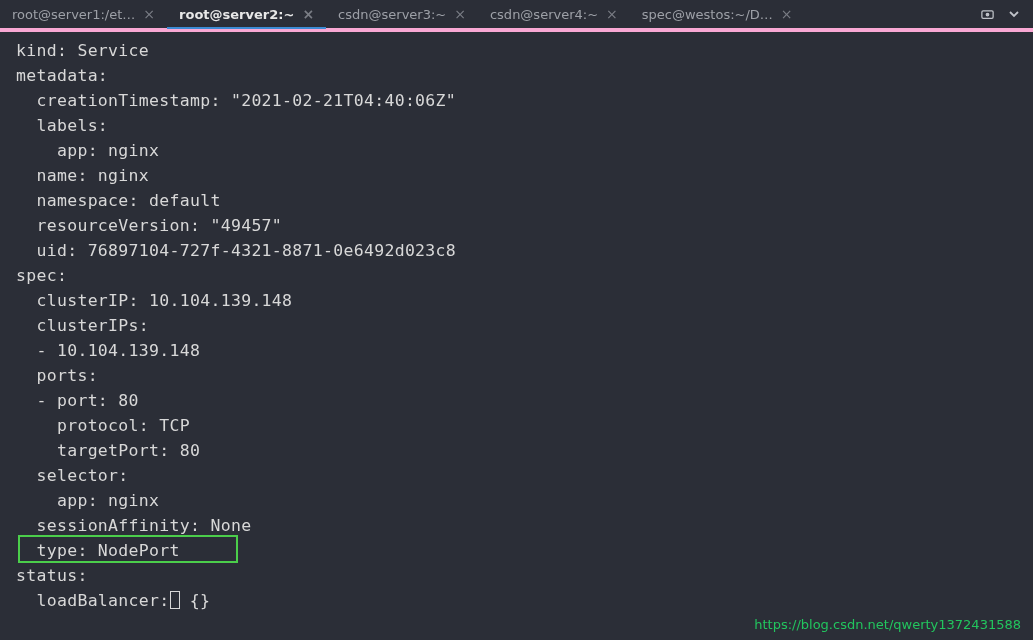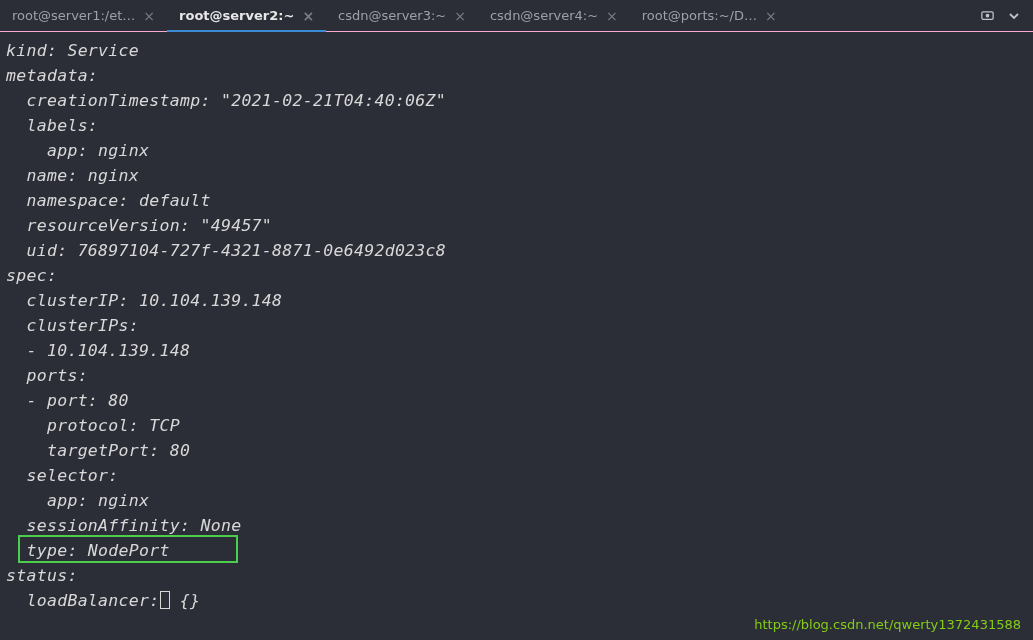--- a/index.html
+++ b/index.html
@@ -14,21 +14,21 @@
       font-family: "DejaVu Sans Mono", "Courier New", monospace;
       color: #d8d8d8;
       overflow: hidden;
       position: relative;
     }
     .tab-bar {
       display: flex;
       align-items: center;
       height: 32px;
       background: #2b2e37;
-      border-bottom: 1px solid #f9a8d4;
+      border-bottom: 4px solid #f9a8d4;
     }
     .tab {
       display: flex;
       align-items: center;
       padding: 0 12px;
       height: 100%;
       color: #9da0a7;
       font-size: 13px;
       font-family: "DejaVu Sans", "Segoe UI", sans-serif;
       cursor: pointer;
@@ -66,45 +66,44 @@
       padding-right: 14px;
       color: #c0c3c9;
     }
     .right-icons .icon {
       cursor: pointer;
     }
     .right-icons svg {
       display: block;
     }
     .terminal {
-      padding: 6px 6px;
+      padding: 6px 16px;
       font-size: 16.5px;
       line-height: 25px;
       white-space: pre;
       letter-spacing: 0.3px;
-      font-style: italic;
     }
     .highlight-box {
       position: absolute;
       border: 2px solid #4bce4b;
       pointer-events: none;
     }
     .cursor-box {
       display: inline-block;
       width: 10px;
       height: 18px;
       border: 1.5px solid #d8d8d8;
       vertical-align: text-bottom;
       margin-bottom: 1px;
     }
     .watermark {
       position: absolute;
       bottom: 8px;
       right: 12px;
-      color: #84cc16;
+      color: #22c55e;
       font-size: 13px;
       font-family: "DejaVu Sans", sans-serif;
     }
   </style>
 </head>
 <body>
 
 <div class="tab-bar">
   <div class="tab">
     <span>root@server1:/et…</span>
@@ -116,21 +115,21 @@
   </div>
   <div class="tab">
     <span>csdn@server3:~</span>
     <span class="tab-close">×</span>
   </div>
   <div class="tab">
     <span>csdn@server4:~</span>
     <span class="tab-close">×</span>
   </div>
   <div class="tab">
-    <span>root@ports:~/D…</span>
+    <span>spec@westos:~/D…</span>
     <span class="tab-close">×</span>
   </div>
   <div class="tab-spacer"></div>
   <div class="right-icons">
     <span class="icon">
       <svg width="15" height="15" viewBox="0 0 24 24" fill="none" stroke="#c0c3c9" stroke-width="2">
         <rect x="3" y="6" width="18" height="12" rx="2"></rect>
         <circle cx="12" cy="12" r="2" fill="#c0c3c9"></circle>
       </svg>
     </span>

